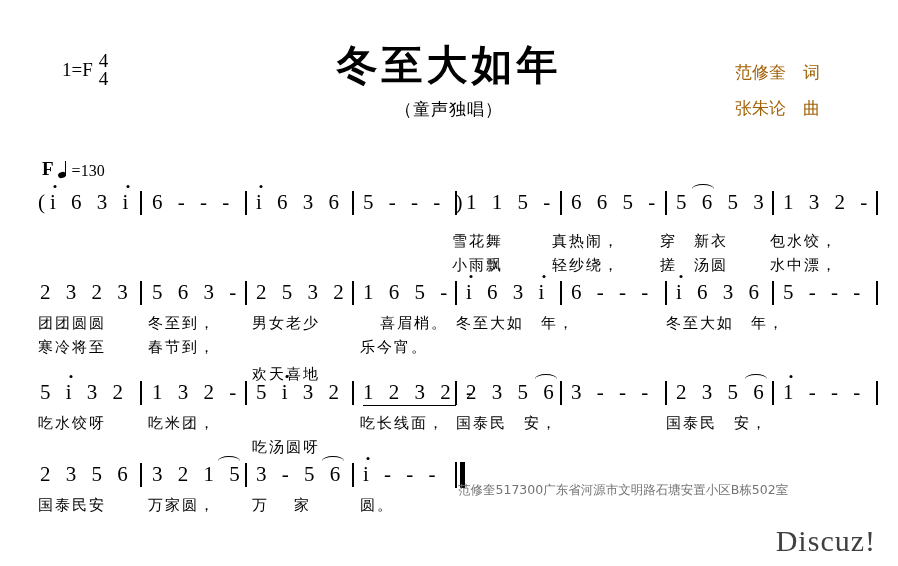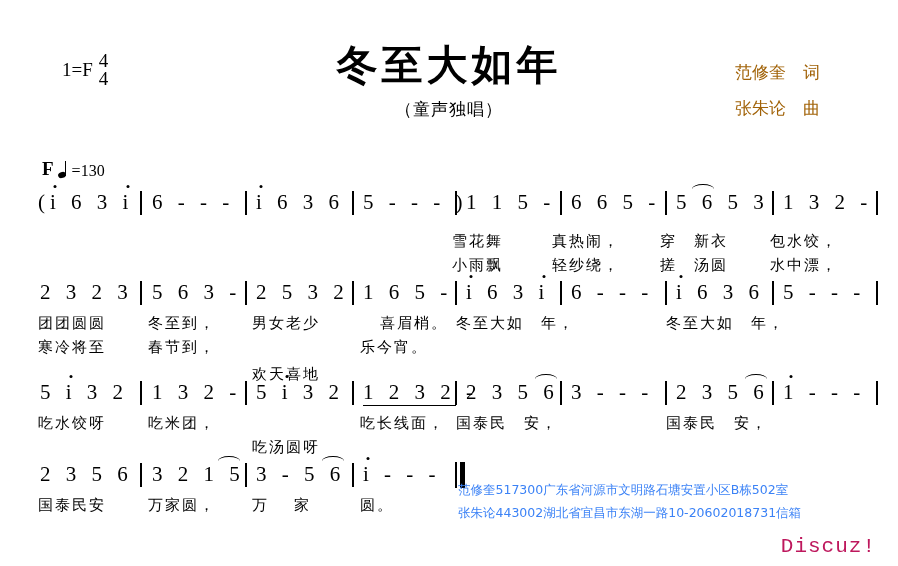--- a/index.html
+++ b/index.html
@@ -114,26 +114,26 @@
     position: absolute;
     top: 0px;
   }
   .final-barline .thin { position:absolute; left:0; top:0; width:1.6px; height:26px; background:#000; }
   .final-barline .thick { position:absolute; left:5px; top:0; width:5px; height:26px; background:#000; }
 
   
   .footer {
     position: absolute; left: 458px; top: 478px;
     font-family: "DejaVu Sans", sans-serif;
-    font-size: 12.5px; color: #3b82f6; line-height: 1.85;
+    font-size: 12.5px; color: #737373; line-height: 1.85;
   }
   .watermark {
     position: absolute; right: 22px; bottom: 8px;
-    font-family: Liberation Mono, monospace;
-    font-size: 21px; color: #be185d; letter-spacing: 1px;
+    font-family: Liberation Serif, serif;
+    font-size: 30px; color: #404040; letter-spacing: 1px;
   }
 </style>
 </head>
 <body>
 
 <div class="sheet">
 
   <div class="key-sig">
     <span>1=F</span>
     <span class="frac">
@@ -287,18 +287,17 @@
       </div>
     </div>
     <div class="lyric" style="left:38px; top:34px; letter-spacing:2px;">国泰民安</div>
     <div class="lyric" style="left:148px; top:34px; letter-spacing:2px;">万家圆，</div>
     <div class="lyric" style="left:252px; top:34px; letter-spacing:6px;">万　家</div>
     <div class="lyric" style="left:360px; top:34px; letter-spacing:2px;">圆。</div>
   </div>
 
   <div class="footer">
     <div>范修奎517300广东省河源市文明路石塘安置小区B栋502室</div>
-    <div>张朱论443002湖北省宜昌市东湖一路10-20602018731信箱</div>
   </div>
 
   <div class="watermark">Discuz!</div>
 
 </div>
 
 </body></html>

